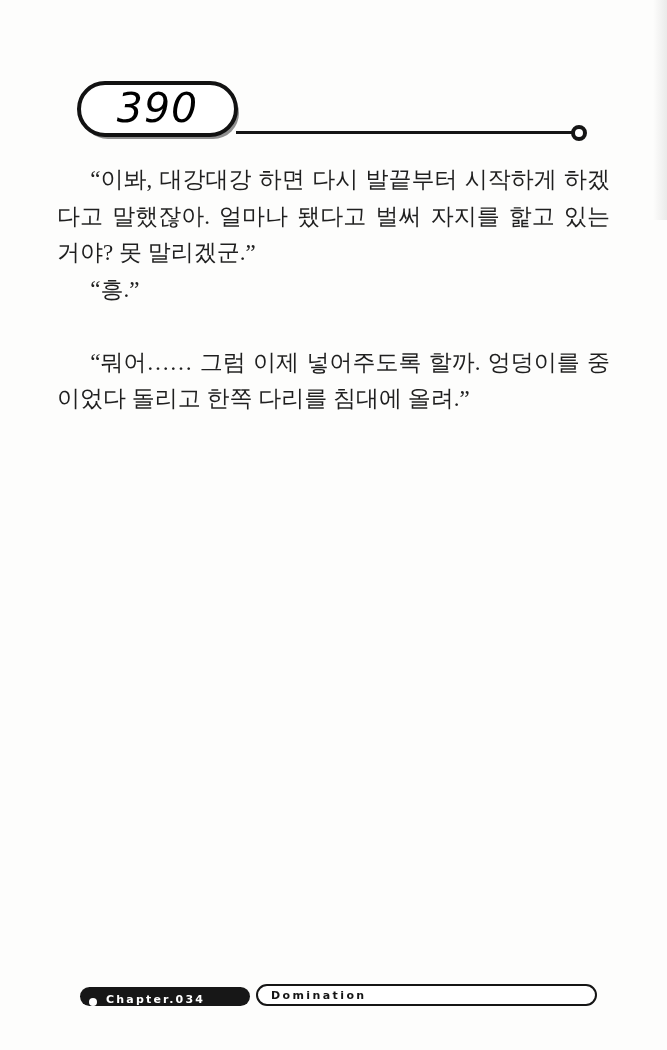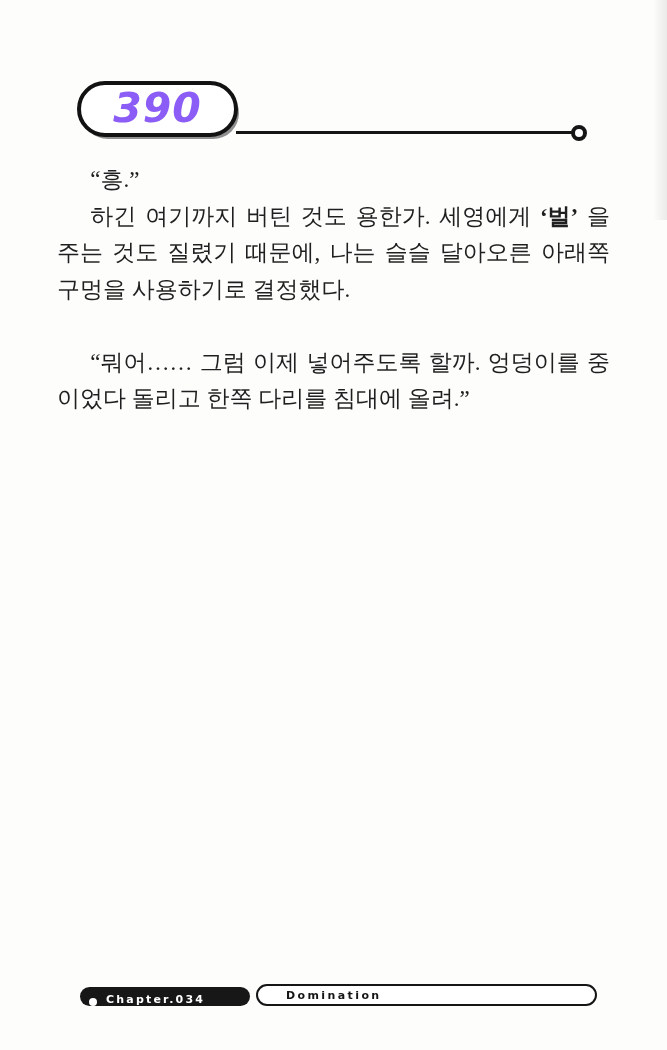--- a/index.html
+++ b/index.html
@@ -36,24 +36,24 @@
     border: 4px solid #121212;
     border-radius: 28px;
     display: flex;
     align-items: center;
     justify-content: center;
     box-shadow: 3px 4px 0 -2px #8f8f8f;
   }
   .badge-num {
     font-family: "DejaVu Sans", "Liberation Sans", sans-serif;
     font-style: italic;
-    font-weight: 700;
+    font-weight: 400;
     font-size: 41px;
     letter-spacing: 1px;
-    color: #8b5cf6;
+    color: #000000;
     transform: translateY(-1px);
   }
   .header-rule {
     position: absolute;
     left: 236px; top: 131px;
     width: 339px; height: 3px;
     background: #151515;
   }
   .header-ring {
     position: absolute;
@@ -113,21 +113,21 @@
   }
   .title-pill {
     position: absolute;
     left: 256px; top: 984px;
     width: 341px; height: 22px;
     background: #ffffff;
     border: 2px solid #151515;
     border-radius: 12px;
     display: flex;
     align-items: center;
-    padding-left: 28px;
+    padding-left: 13px;
   }
   .title-label {
     font-family: "DejaVu Sans", "Liberation Sans", sans-serif;
     font-size: 11px;
     font-weight: 700;
     letter-spacing: 2.4px;
     color: #151515;
     white-space: nowrap;
   }
 </style>
@@ -136,22 +136,22 @@
 
 <div class="page">
 
   <div class="badge">
     <span class="badge-num">390</span>
   </div>
   <div class="header-rule"></div>
   <div class="header-ring"></div>
 
   <div class="body-text">
+      <p><span>“이봐, 대강대강 하면 다시 발끝부터 시작하게 하겠다고 말했잖아. 얼마나 됐다고 벌써 자지를 핥고 있는 거야? 못 말리겠군.”</span></p>
       <p><span>“흥.”</span></p>
-      <p><span>하긴 여기까지 버틴 것도 용한가. 세영에게</span><span class="bold-term">‘벌’</span><span>을 주는 것도 질렸기 때문에, 나는 슬슬 달아오른 아래쪽 구멍을 사용하기로 결정했다.</span></p>
       <p class="gap"><span>“뭐어…… 그럼 이제 넣어주도록 할까. 엉덩이를 중이었다 돌리고 한쪽 다리를 침대에 올려.”</span></p>
     </div>
 
   <div class="chapter-pill">
     <span class="dot"></span>
     <span class="chapter-label">Chapter.034</span>
   </div>
   <div class="title-pill">
     <span class="title-label">Domination</span>
   </div>

